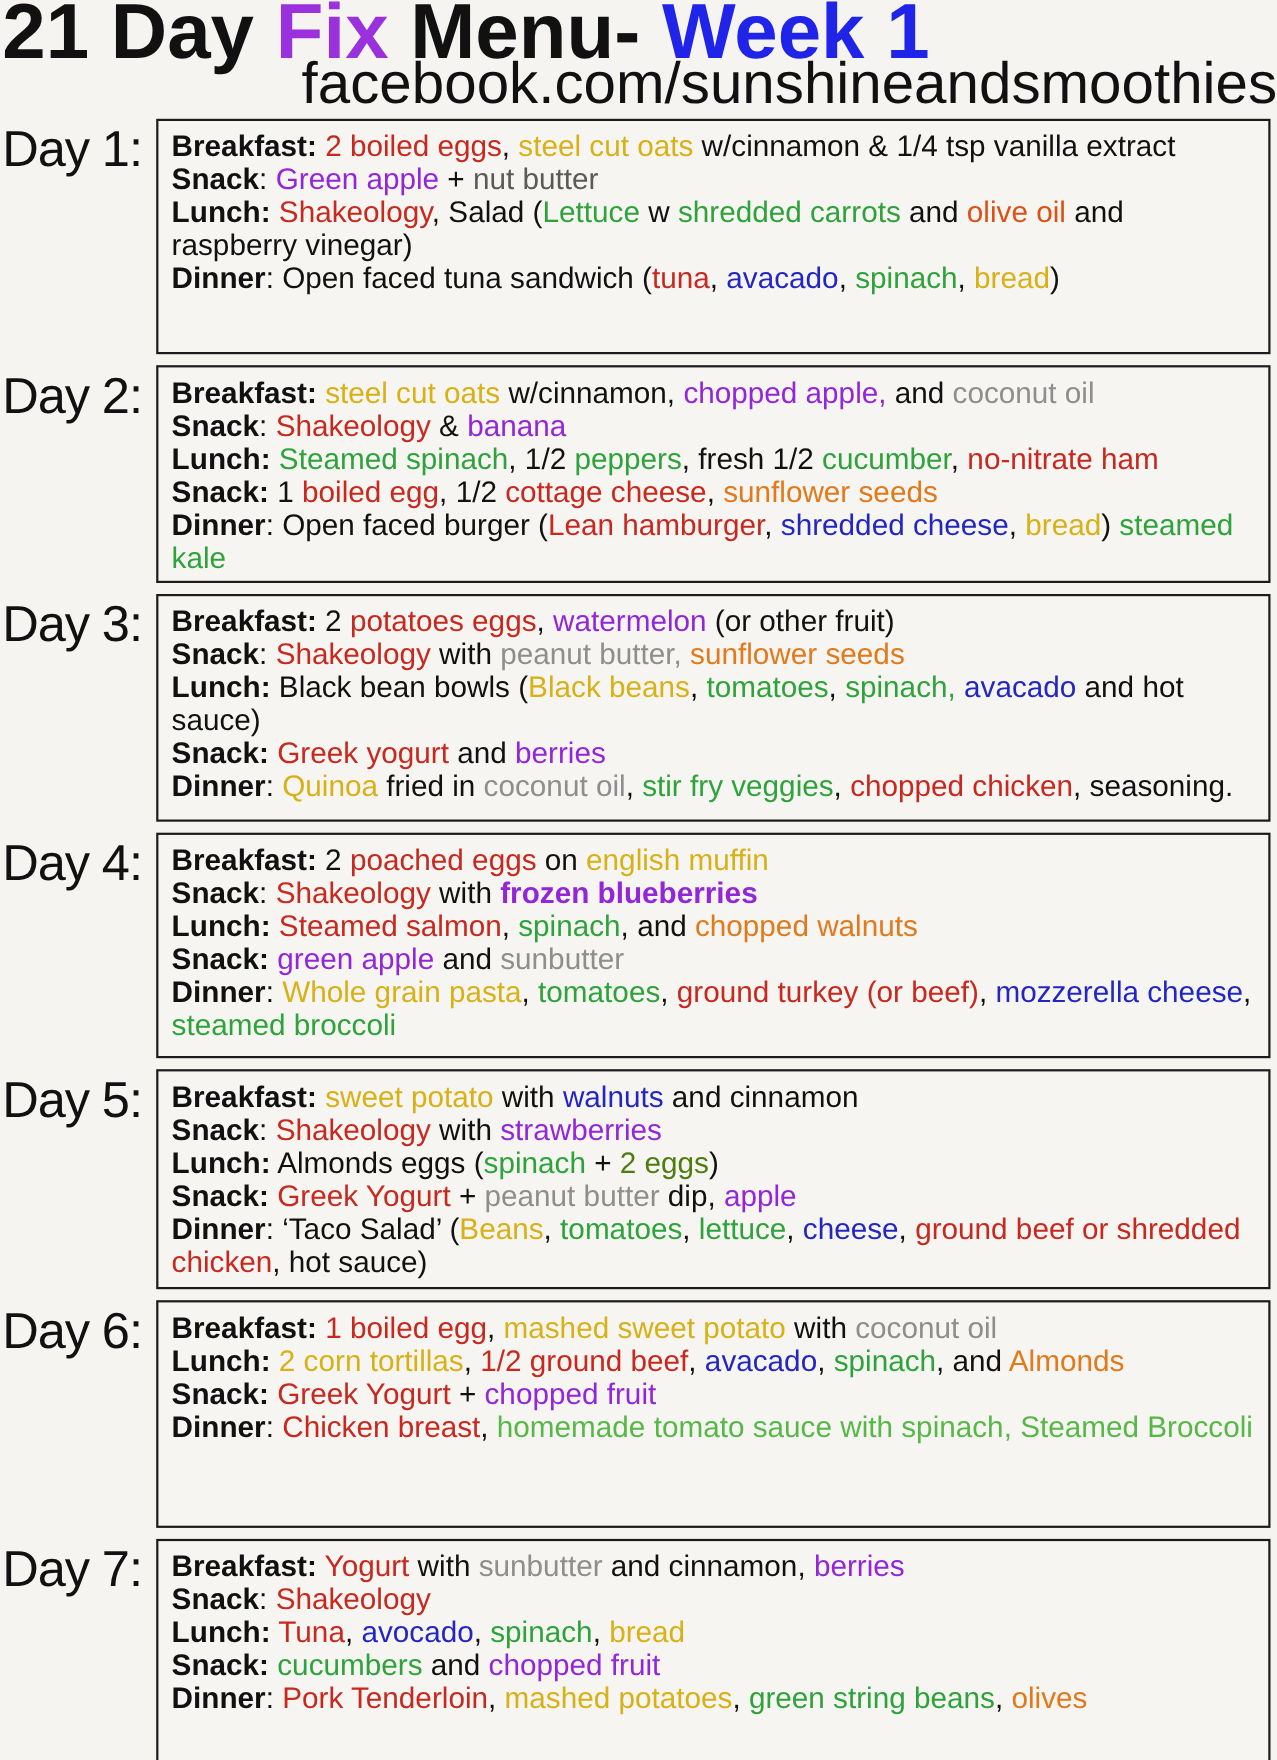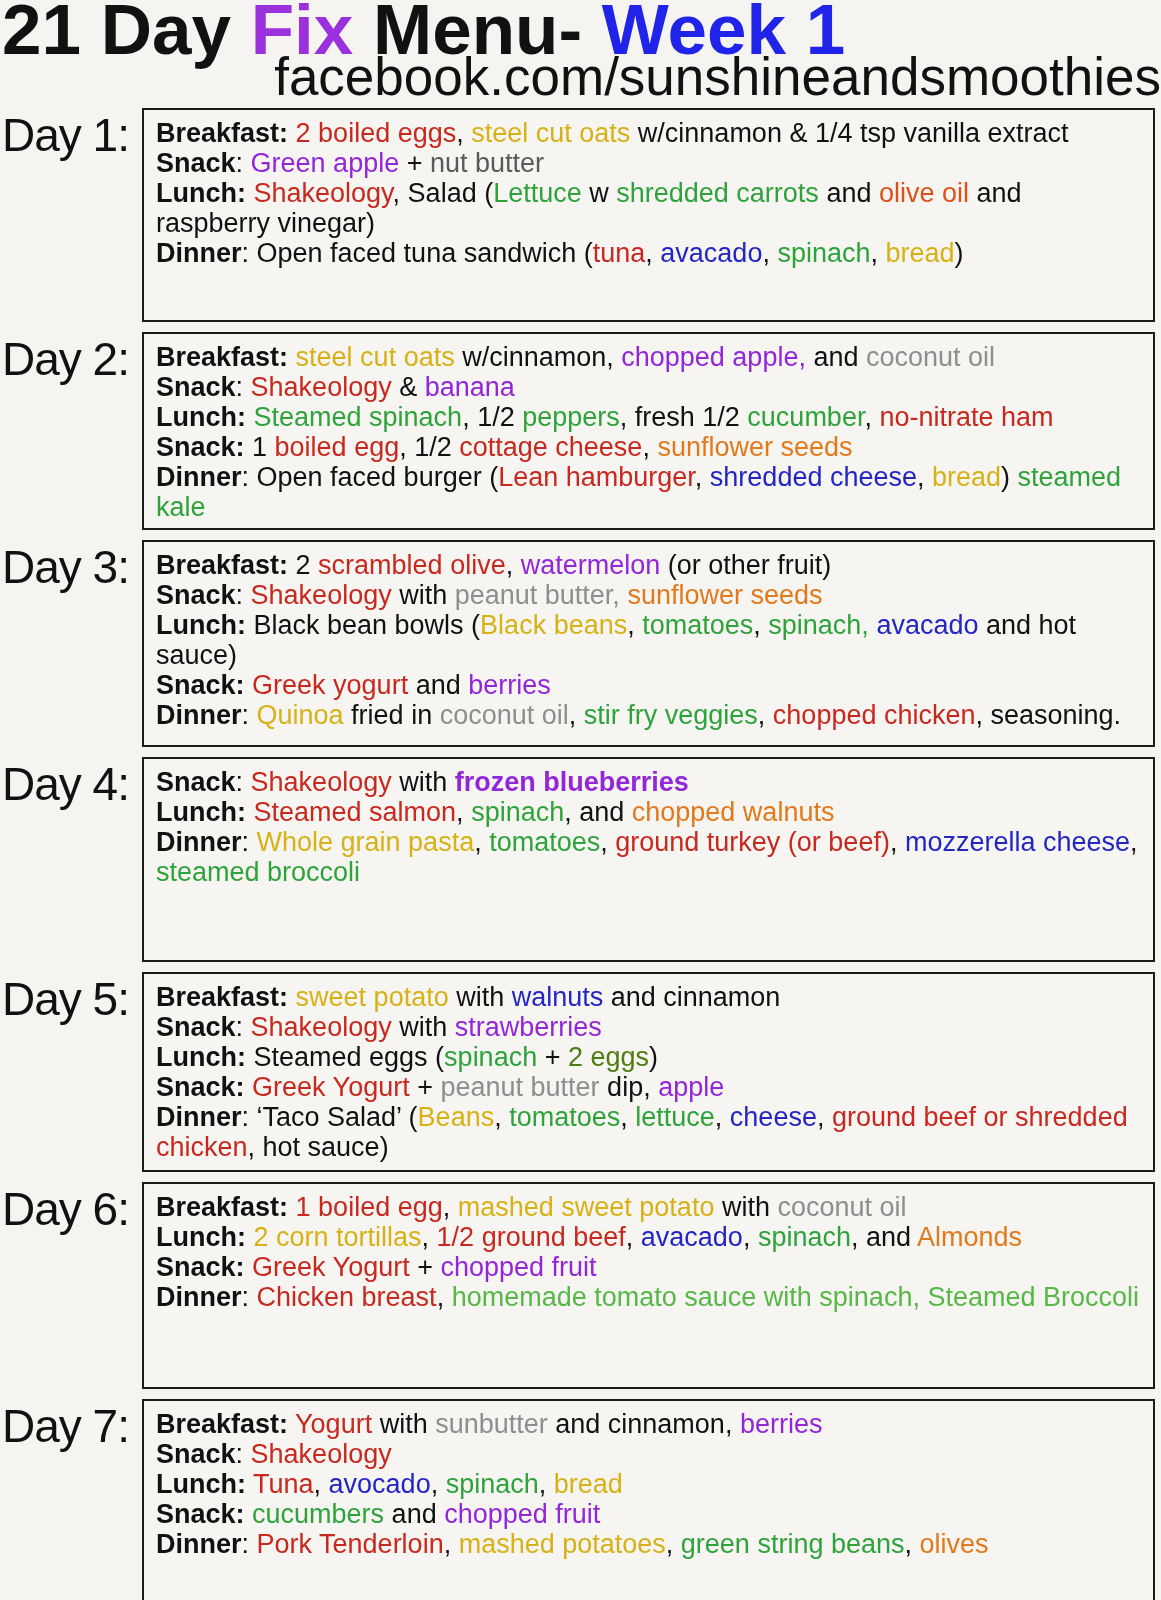--- a/index.html
+++ b/index.html
@@ -68,41 +68,43 @@
         <p class="meal-line"><span class="seg-b" style="color: rgb(17, 17, 17);">Breakfast:</span><span style="color: rgb(17, 17, 17);"> </span><span style="color: rgb(216, 177, 23);">steel cut oats</span><span style="color: rgb(17, 17, 17);"> w/cinnamon, </span><span style="color: rgb(147, 38, 217);">chopped apple,</span><span style="color: rgb(17, 17, 17);"> and </span><span style="color: rgb(142, 142, 142);">coconut oil</span></p>
         <p class="meal-line"><span class="seg-b" style="color: rgb(17, 17, 17);">Snack</span><span style="color: rgb(17, 17, 17);">: </span><span style="color: rgb(200, 40, 30);">Shakeology</span><span style="color: rgb(17, 17, 17);"> &amp; </span><span style="color: rgb(147, 38, 217);">banana</span></p>
         <p class="meal-line"><span class="seg-b" style="color: rgb(17, 17, 17);">Lunch:</span><span style="color: rgb(17, 17, 17);"> </span><span style="color: rgb(47, 163, 59);">Steamed spinach</span><span style="color: rgb(17, 17, 17);">, 1/2 </span><span style="color: rgb(47, 163, 59);">peppers</span><span style="color: rgb(17, 17, 17);">, fresh 1/2 </span><span style="color: rgb(47, 163, 59);">cucumber</span><span style="color: rgb(17, 17, 17);">, </span><span style="color: rgb(200, 40, 30);">no-nitrate ham</span></p>
         <p class="meal-line"><span class="seg-b" style="color: rgb(17, 17, 17);">Snack:</span><span style="color: rgb(17, 17, 17);"> 1 </span><span style="color: rgb(200, 40, 30);">boiled egg</span><span style="color: rgb(17, 17, 17);">, 1/2 </span><span style="color: rgb(200, 40, 30);">cottage cheese</span><span style="color: rgb(17, 17, 17);">, </span><span style="color: rgb(226, 121, 27);">sunflower seeds</span></p>
         <p class="meal-line"><span class="seg-b" style="color: rgb(17, 17, 17);">Dinner</span><span style="color: rgb(17, 17, 17);">: Open faced burger (</span><span style="color: rgb(200, 40, 30);">Lean hamburger</span><span style="color: rgb(17, 17, 17);">, </span><span style="color: rgb(35, 38, 195);">shredded cheese</span><span style="color: rgb(17, 17, 17);">, </span><span style="color: rgb(216, 177, 23);">bread</span><span style="color: rgb(17, 17, 17);">) </span><span style="color: rgb(47, 163, 59);">steamed kale</span></p>
       </div>
     </div>
     <div class="day-row">
       <div class="day-label">Day 3:</div>
       <div class="menu-box">
-        <p class="meal-line"><span class="seg-b" style="color: rgb(17, 17, 17);">Breakfast:</span><span style="color: rgb(17, 17, 17);"> 2 </span><span style="color: rgb(200, 40, 30);">scrambled olive</span><span style="color: rgb(17, 17, 17);">, </span><span style="color: rgb(147, 38, 217);">watermelon</span><span style="color: rgb(17, 17, 17);"> (or other fruit)</span></p>
+        <p class="meal-line"><span class="seg-b" style="color: rgb(17, 17, 17);">Breakfast:</span><span style="color: rgb(17, 17, 17);"> 2 </span><span style="color: rgb(200, 40, 30);">potatoes eggs</span><span style="color: rgb(17, 17, 17);">, </span><span style="color: rgb(147, 38, 217);">watermelon</span><span style="color: rgb(17, 17, 17);"> (or other fruit)</span></p>
         <p class="meal-line"><span class="seg-b" style="color: rgb(17, 17, 17);">Snack</span><span style="color: rgb(17, 17, 17);">: </span><span style="color: rgb(200, 40, 30);">Shakeology</span><span style="color: rgb(17, 17, 17);"> with </span><span style="color: rgb(142, 142, 142);">peanut butter,</span><span style="color: rgb(17, 17, 17);"> </span><span style="color: rgb(226, 121, 27);">sunflower seeds</span></p>
         <p class="meal-line"><span class="seg-b" style="color: rgb(17, 17, 17);">Lunch:</span><span style="color: rgb(17, 17, 17);"> Black bean bowls (</span><span style="color: rgb(216, 177, 23);">Black beans</span><span style="color: rgb(17, 17, 17);">, </span><span style="color: rgb(47, 163, 59);">tomatoes</span><span style="color: rgb(17, 17, 17);">, </span><span style="color: rgb(47, 163, 59);">spinach,</span><span style="color: rgb(17, 17, 17);"> </span><span style="color: rgb(35, 38, 195);">avacado</span><span style="color: rgb(17, 17, 17);"> and hot sauce)</span></p>
         <p class="meal-line"><span class="seg-b" style="color: rgb(17, 17, 17);">Snack:</span><span style="color: rgb(17, 17, 17);"> </span><span style="color: rgb(200, 40, 30);">Greek yogurt</span><span style="color: rgb(17, 17, 17);"> and </span><span style="color: rgb(147, 38, 217);">berries</span></p>
         <p class="meal-line"><span class="seg-b" style="color: rgb(17, 17, 17);">Dinner</span><span style="color: rgb(17, 17, 17);">: </span><span style="color: rgb(216, 177, 23);">Quinoa</span><span style="color: rgb(17, 17, 17);"> fried in </span><span style="color: rgb(142, 142, 142);">coconut oil</span><span style="color: rgb(17, 17, 17);">,  </span><span style="color: rgb(47, 163, 59);">stir fry veggies</span><span style="color: rgb(17, 17, 17);">, </span><span style="color: rgb(200, 40, 30);">chopped chicken</span><span style="color: rgb(17, 17, 17);">, seasoning.</span></p>
       </div>
     </div>
     <div class="day-row">
       <div class="day-label">Day 4:</div>
       <div class="menu-box">
+        <p class="meal-line"><span class="seg-b" style="color: rgb(17, 17, 17);">Breakfast:</span><span style="color: rgb(17, 17, 17);"> 2 </span><span style="color: rgb(200, 40, 30);">poached eggs</span><span style="color: rgb(17, 17, 17);"> on </span><span style="color: rgb(216, 177, 23);">english muffin</span></p>
         <p class="meal-line"><span class="seg-b" style="color: rgb(17, 17, 17);">Snack</span><span style="color: rgb(17, 17, 17);">: </span><span style="color: rgb(200, 40, 30);">Shakeology</span><span style="color: rgb(17, 17, 17);"> with </span><span style="color: rgb(147, 38, 217); font-weight: bold;">frozen blueberries</span></p>
         <p class="meal-line"><span class="seg-b" style="color: rgb(17, 17, 17);">Lunch:</span><span style="color: rgb(17, 17, 17);"> </span><span style="color: rgb(200, 40, 30);">Steamed salmon</span><span style="color: rgb(17, 17, 17);">, </span><span style="color: rgb(47, 163, 59);">spinach</span><span style="color: rgb(17, 17, 17);">, and </span><span style="color: rgb(226, 121, 27);">chopped walnuts</span></p>
+        <p class="meal-line"><span class="seg-b" style="color: rgb(17, 17, 17);">Snack:</span><span style="color: rgb(17, 17, 17);">  </span><span style="color: rgb(147, 38, 217);">green apple</span><span style="color: rgb(17, 17, 17);"> and </span><span style="color: rgb(142, 142, 142);">sunbutter</span></p>
         <p class="meal-line"><span class="seg-b" style="color: rgb(17, 17, 17);">Dinner</span><span style="color: rgb(17, 17, 17);">: </span><span style="color: rgb(216, 177, 23);">Whole grain pasta</span><span style="color: rgb(17, 17, 17);">, </span><span style="color: rgb(47, 163, 59);">tomatoes</span><span style="color: rgb(17, 17, 17);">, </span><span style="color: rgb(200, 40, 30);">ground turkey (or beef)</span><span style="color: rgb(17, 17, 17);">, </span><span style="color: rgb(35, 38, 195);">mozzerella cheese</span><span style="color: rgb(17, 17, 17);">, </span><span style="color: rgb(47, 163, 59);">steamed broccoli</span></p>
       </div>
     </div>
     <div class="day-row">
       <div class="day-label">Day 5:</div>
       <div class="menu-box">
         <p class="meal-line"><span class="seg-b" style="color: rgb(17, 17, 17);">Breakfast:</span><span style="color: rgb(17, 17, 17);"> </span><span style="color: rgb(216, 177, 23);">sweet potato</span><span style="color: rgb(17, 17, 17);"> with </span><span style="color: rgb(35, 38, 195);">walnuts</span><span style="color: rgb(17, 17, 17);"> and cinnamon</span></p>
         <p class="meal-line"><span class="seg-b" style="color: rgb(17, 17, 17);">Snack</span><span style="color: rgb(17, 17, 17);">: </span><span style="color: rgb(200, 40, 30);">Shakeology</span><span style="color: rgb(17, 17, 17);"> with </span><span style="color: rgb(147, 38, 217);">strawberries</span></p>
-        <p class="meal-line"><span class="seg-b" style="color: rgb(17, 17, 17);">Lunch:</span><span style="color: rgb(17, 17, 17);"> Steamed eggs (</span><span style="color: rgb(47, 163, 59);">spinach</span><span style="color: rgb(17, 17, 17);"> + </span><span style="color: #4d7c0f;">2 eggs</span><span style="color: rgb(17, 17, 17);">)</span></p>
+        <p class="meal-line"><span class="seg-b" style="color: rgb(17, 17, 17);">Lunch:</span><span style="color: rgb(17, 17, 17);"> Almonds eggs (</span><span style="color: rgb(47, 163, 59);">spinach</span><span style="color: rgb(17, 17, 17);"> + </span><span style="color: #4d7c0f;">2 eggs</span><span style="color: rgb(17, 17, 17);">)</span></p>
         <p class="meal-line"><span class="seg-b" style="color: rgb(17, 17, 17);">Snack:</span><span style="color: rgb(17, 17, 17);">  </span><span style="color: rgb(200, 40, 30);">Greek Yogurt</span><span style="color: rgb(17, 17, 17);"> + </span><span style="color: rgb(142, 142, 142);">peanut butter</span><span style="color: rgb(17, 17, 17);"> dip, </span><span style="color: rgb(147, 38, 217);">apple</span></p>
         <p class="meal-line"><span class="seg-b" style="color: rgb(17, 17, 17);">Dinner</span><span style="color: rgb(17, 17, 17);">: ‘Taco Salad’ (</span><span style="color: rgb(216, 177, 23);">Beans</span><span style="color: rgb(17, 17, 17);">, </span><span style="color: rgb(47, 163, 59);">tomatoes</span><span style="color: rgb(17, 17, 17);">, </span><span style="color: rgb(47, 163, 59);">lettuce</span><span style="color: rgb(17, 17, 17);">, </span><span style="color: rgb(35, 38, 195);">cheese</span><span style="color: rgb(17, 17, 17);">, </span><span style="color: rgb(200, 40, 30);">ground beef or shredded chicken</span><span style="color: rgb(17, 17, 17);">, hot sauce)</span></p>
       </div>
     </div>
     <div class="day-row">
       <div class="day-label">Day 6:</div>
       <div class="menu-box">
         <p class="meal-line"><span class="seg-b" style="color: rgb(17, 17, 17);">Breakfast:</span><span style="color: rgb(17, 17, 17);"> </span><span style="color: rgb(200, 40, 30);">1 boiled egg</span><span style="color: rgb(17, 17, 17);">, </span><span style="color: rgb(216, 177, 23);">mashed sweet potato</span><span style="color: rgb(17, 17, 17);"> with </span><span style="color: rgb(142, 142, 142);">coconut oil</span></p>
         <p class="meal-line"><span class="seg-b" style="color: rgb(17, 17, 17);">Lunch:</span><span style="color: rgb(17, 17, 17);"> </span><span style="color: rgb(216, 177, 23);">2 corn tortillas</span><span style="color: rgb(17, 17, 17);">, </span><span style="color: rgb(200, 40, 30);">1/2 ground beef</span><span style="color: rgb(17, 17, 17);">, </span><span style="color: rgb(35, 38, 195);">avacado</span><span style="color: rgb(17, 17, 17);">, </span><span style="color: rgb(47, 163, 59);">spinach</span><span style="color: rgb(17, 17, 17);">,  and </span><span style="color: rgb(226, 121, 27);">Almonds</span></p>
         <p class="meal-line"><span class="seg-b" style="color: rgb(17, 17, 17);">Snack:</span><span style="color: rgb(17, 17, 17);">  </span><span style="color: rgb(200, 40, 30);">Greek Yogurt</span><span style="color: rgb(17, 17, 17);"> + </span><span style="color: rgb(147, 38, 217);">chopped fruit</span></p>

